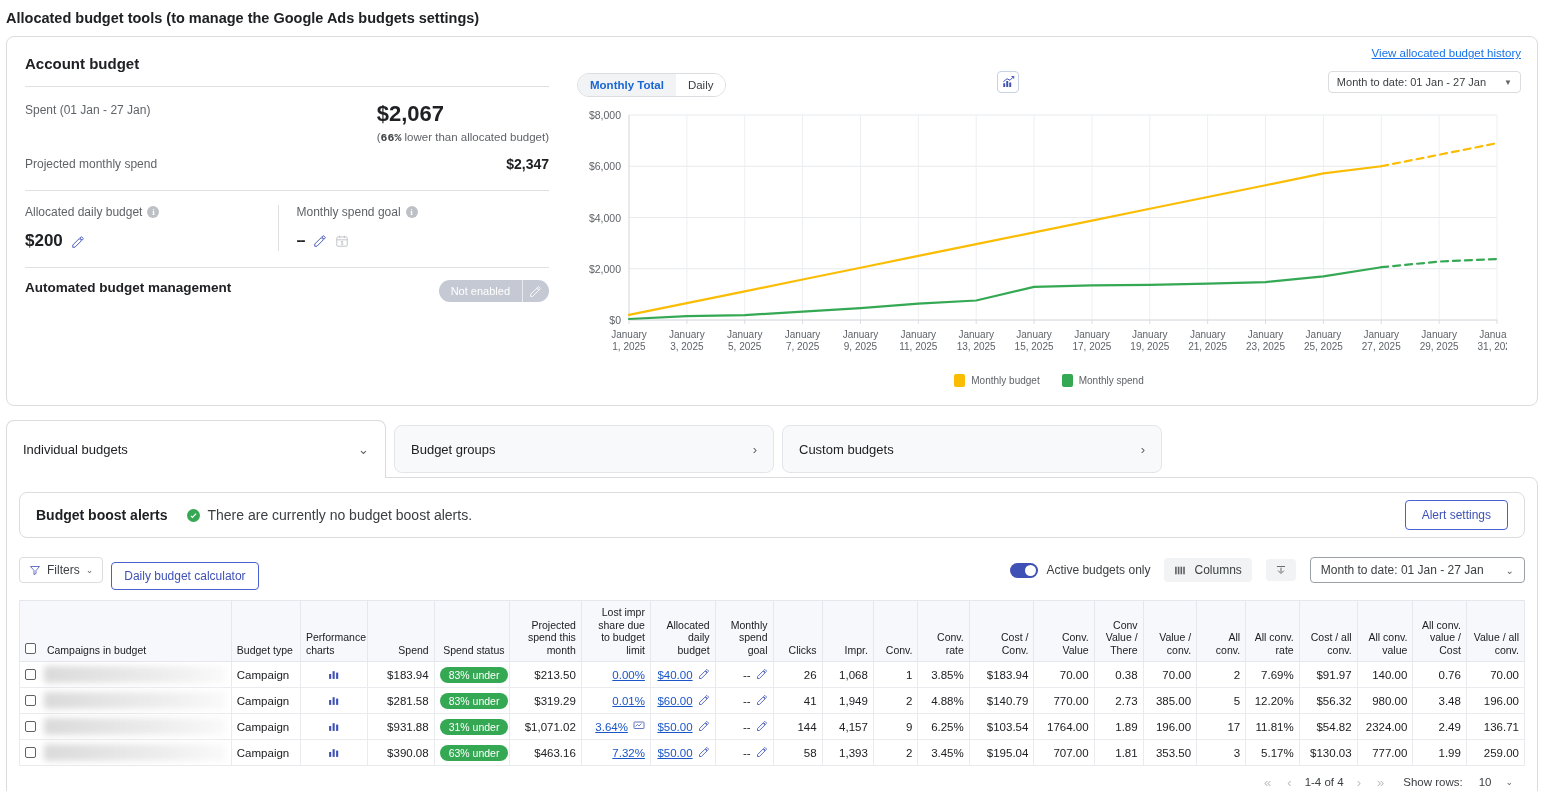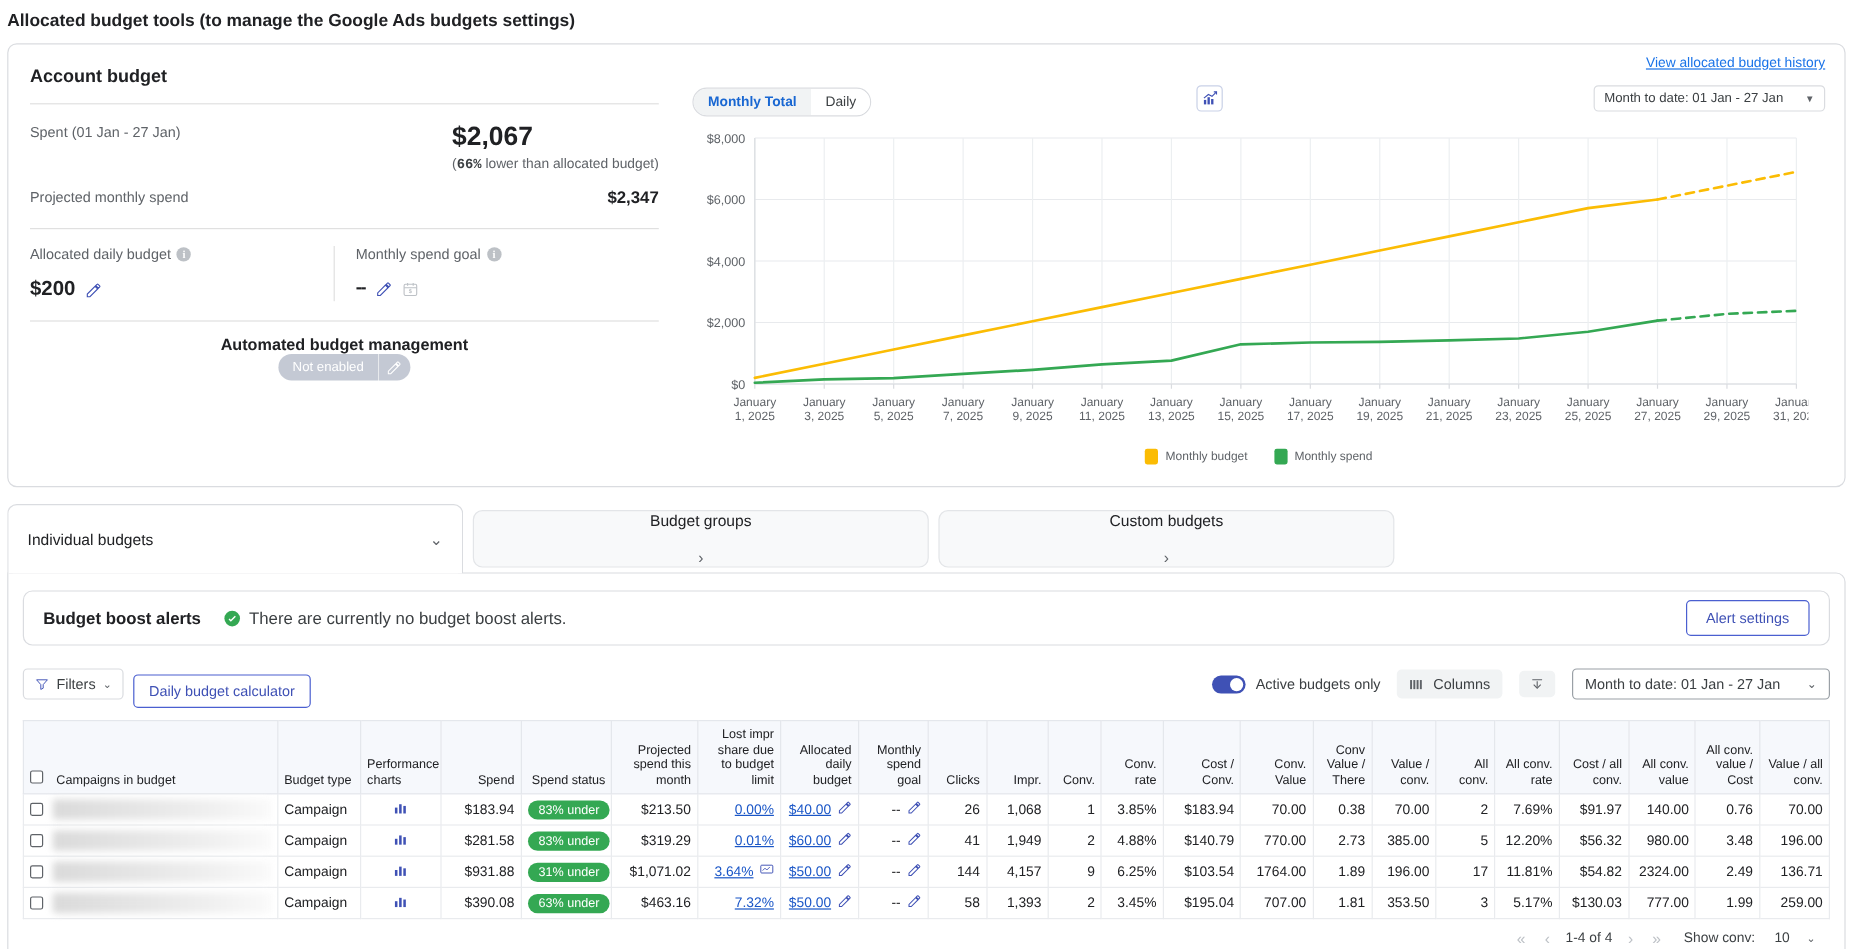--- a/index.html
+++ b/index.html
@@ -38,21 +38,21 @@
   .bcol-head { display: flex; align-items: center; gap: 5px; font-size: 12px; color: #5f6368; margin-bottom: 12px; }
   .bcol-val { display: flex; align-items: center; gap: 8px; font-size: 17px; font-weight: bold; color: #202124; }
   .dashdash { font-size: 15px; font-weight: bold; color: #202124; letter-spacing: -1px; }
   .info-i {
     width: 12px; height: 12px; border-radius: 50%;
     background: #bdc1c6; color: #fff; font-size: 9px; font-weight: bold;
     display: inline-flex; align-items: center; justify-content: center;
     font-family: "Liberation Serif", serif;
   }
   .pencil { width: 14px; height: 14px; display:inline-block; }
-  .auto-row { display: flex; align-items: center; justify-content: space-between; padding: 12px 0; flex-direction: column; }
+  .auto-row { display: flex; justify-content: space-between; padding: 12px 0; }
   .auto-title { font-size: 13.5px; font-weight: bold; color: #202124; }
   .pill-group { display: flex; align-items: center; }
   .pill-disabled {
     background: #c4c9d4; color: #fff; font-size: 11px;
     padding: 5px 12px; border-radius: 14px 0 0 14px;
   }
   .pill-edit {
     background: #c4c9d4; padding: 5px 7px 4px 6px; border-radius: 0 14px 14px 0;
     border-left: 1px solid #e8eaed; display:flex; align-items:center;
   }
@@ -92,21 +92,21 @@
     width: 380px; height: 58px; background: #fff;
     border: 1px solid #dadce0; border-bottom: none; border-radius: 8px 8px 0 0;
     display: flex; align-items: center; justify-content: space-between;
     padding: 0 16px; font-size: 13px; color: #202124; cursor: pointer;
     position: relative; z-index: 3;
   }
   .tab-card {
     width: 380px; height: 48px; background: #f8f9fa;
     border: 1px solid #e3e5e8; border-radius: 8px;
     display: flex; align-items: center; justify-content: space-between;
-    padding: 0 16px; font-size: 13px; color: #202124; cursor: pointer; margin-top: 5px; flex-direction: column;
+    padding: 0 16px; font-size: 13px; color: #202124; cursor: pointer; margin-top: 5px;
   }
   .chev { font-size: 13px; color: #5f6368; }
 
   
   .main-panel {
     margin: -1px 6px 0 6px; border: 1px solid #dadce0; border-radius: 0 8px 8px 8px;
     background: #fff; padding: 14px 12px 8px 12px; position: relative; z-index: 1;
   }
   .alert-box {
     border: 1px solid #dadce0; border-radius: 8px; height: 46px;
@@ -709,19 +709,19 @@
         </tr>
       </tbody>
   </table>
 
   <div class="pager">
     <span class="pg-btn">«</span>
     <span class="pg-btn">‹</span>
     <span>1-4 of 4</span>
     <span class="pg-btn">›</span>
     <span class="pg-btn">»</span>
-    <span style="margin-left:6px">Show conv:</span>
+    <span style="margin-left:6px">Show rows:</span>
     <span class="rows-sel">
       <span>10</span>
       <span style="font-size:9px;color:#5f6368;">⌄</span>
     </span>
   </div>
 </div>
 
 </body></html>

